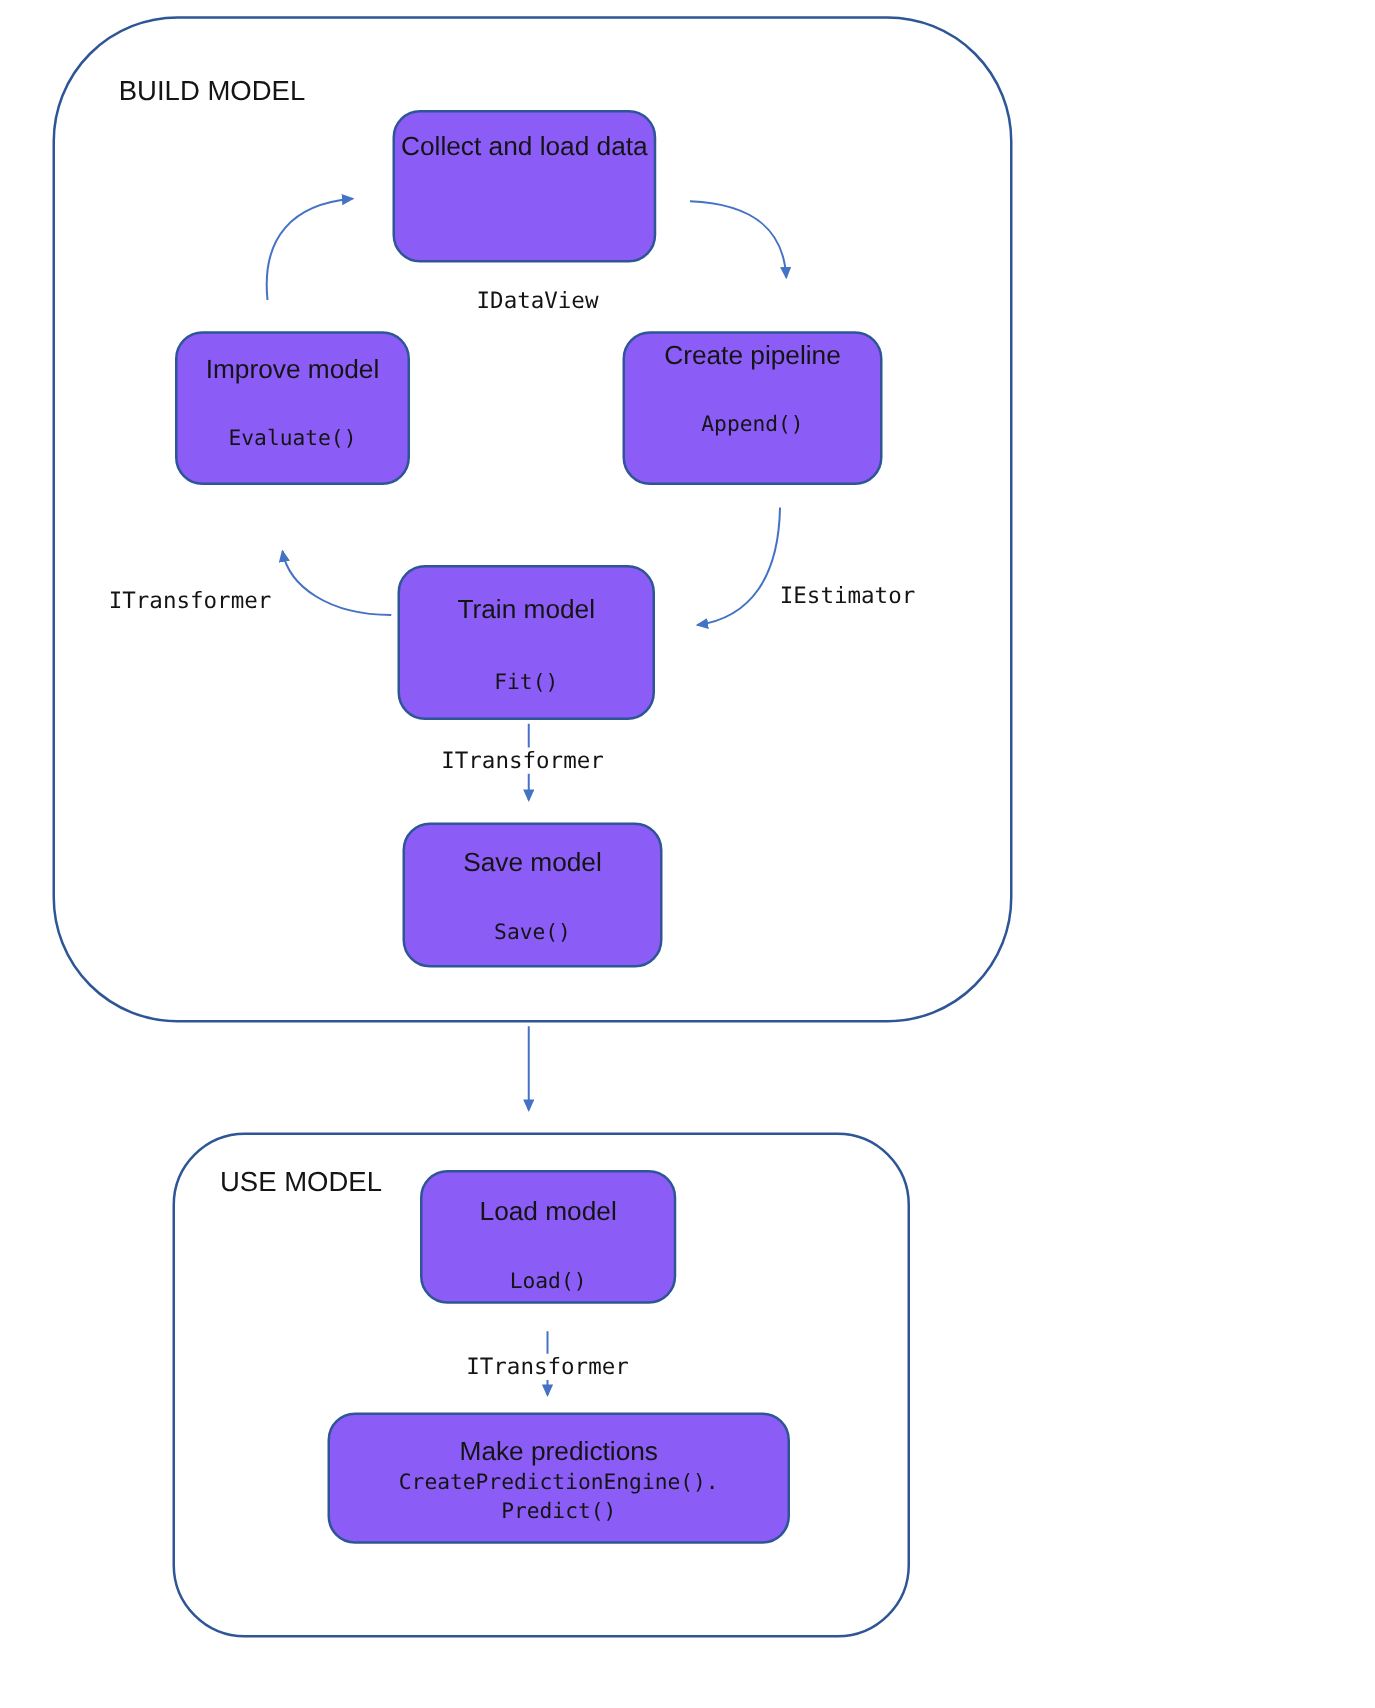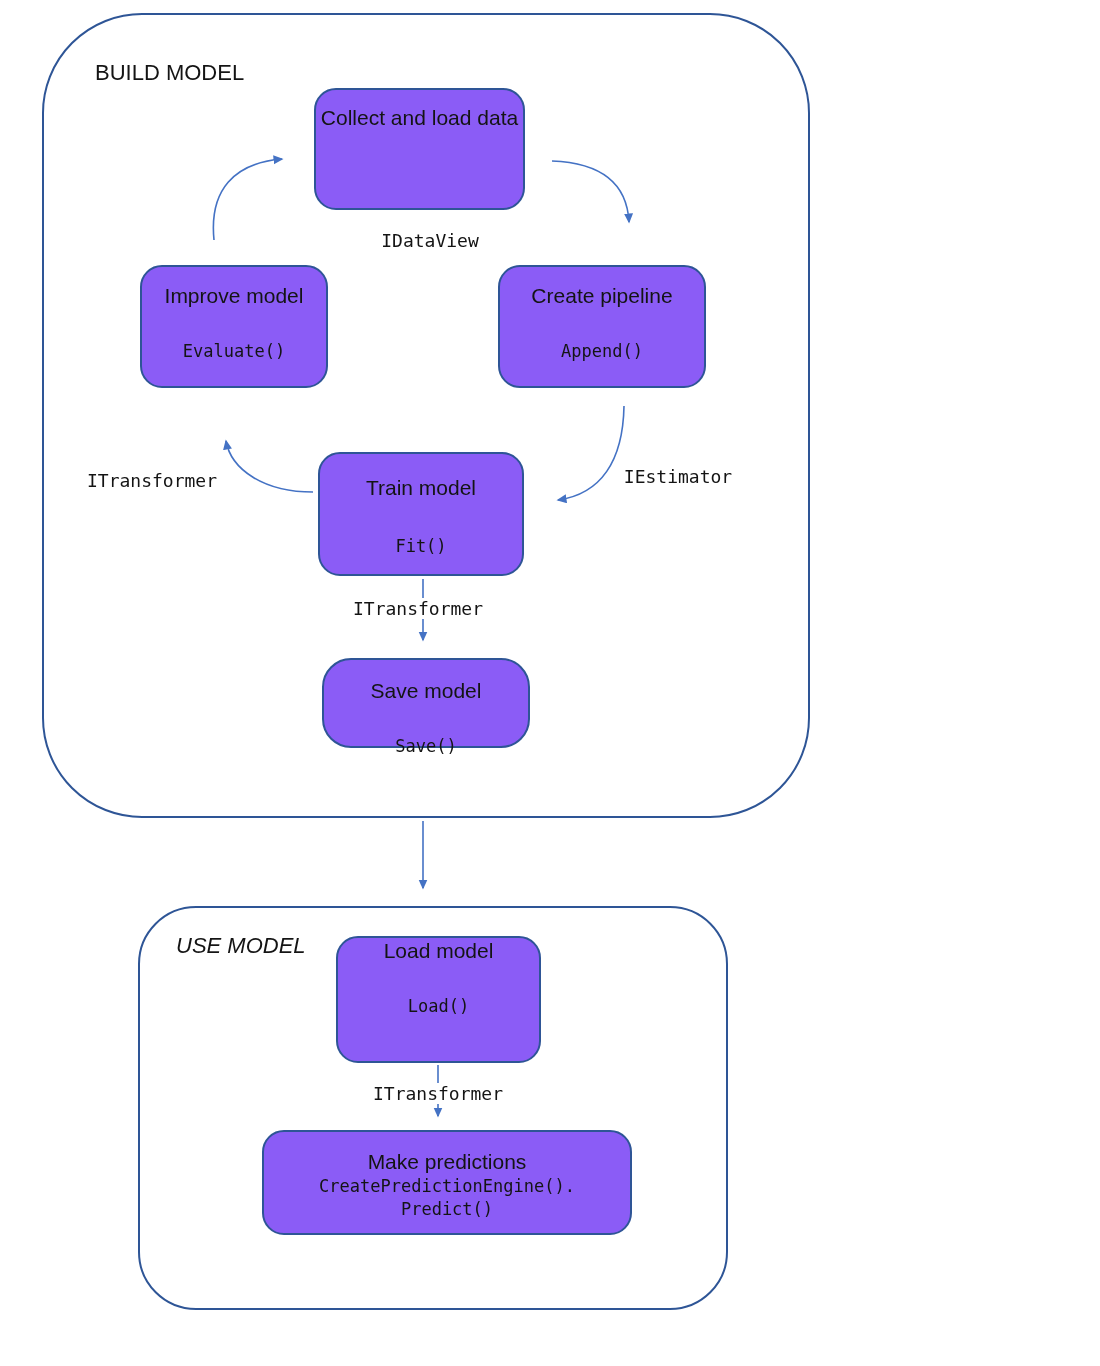--- a/index.html
+++ b/index.html
@@ -38,21 +38,21 @@
     width: 590px; height: 404px;
     border-radius: 58px;
   }
   .group-label {
     position: absolute;
     font-size: 22px;
     color: #141414;
     white-space: nowrap;
   }
   .group-label.build { left: 95px; top: 60px; }
-  .group-label.use { left: 176px; top: 933px; font-style: italic; }
+  .group-label.use { left: 176px; top: 933px; }
   .node {
     position: absolute;
     border: 2px solid #2e5596;
     border-radius: 22px;
     background: #8b5cf6;
     box-sizing: border-box;
     display: flex;
     flex-direction: column;
     align-items: center;
     text-align: center;
@@ -64,24 +64,24 @@
   }
   .node .code {
     font-family: "DejaVu Sans Mono", monospace;
     font-size: 17px;
     line-height: 1.35;
     color: #141414;
     white-space: pre-line;
   }
   .node.collect  { left: 314px; top: 88px;  width: 211px; height: 122px; padding-top: 15px; }
   .node.improve  { left: 140px; top: 265px; width: 188px; height: 123px; padding-top: 16px; }
-  .node.pipeline { left: 498px; top: 265px; width: 208px; height: 123px; padding-top: 16px; align-items: center; }
+  .node.pipeline { left: 498px; top: 265px; width: 208px; height: 123px; padding-top: 5px; align-items: center; }
   .node.train    { left: 318px; top: 452px; width: 206px; height: 124px; padding-top: 21px; }
-  .node.save     { left: 322px; top: 658px; width: 208px; height: 90px; padding-top: 18px; border-radius: 29px; }
-  .node.load     { left: 336px; top: 936px; width: 205px; height: 127px; }
+  .node.save     { left: 322px; top: 658px; width: 208px; height: 116px; padding-top: 18px; }
+  .node.load     { left: 336px; top: 936px; width: 205px; height: 107px; padding-top: 19px; }
   .node.predict  { left: 262px; top: 1130px; width: 370px; height: 105px; padding-top: 17px; }
   .node.improve .code, .node.pipeline .code { margin-top: 31px; }
   .node.train .code { margin-top: 34px; }
   .node.save .code, .node.load .code { margin-top: 31px; }
   .node.predict .code { }
   .edge-label {
     position: absolute;
     font-family: "DejaVu Sans Mono", monospace;
     font-size: 18px;
     color: #141414;

